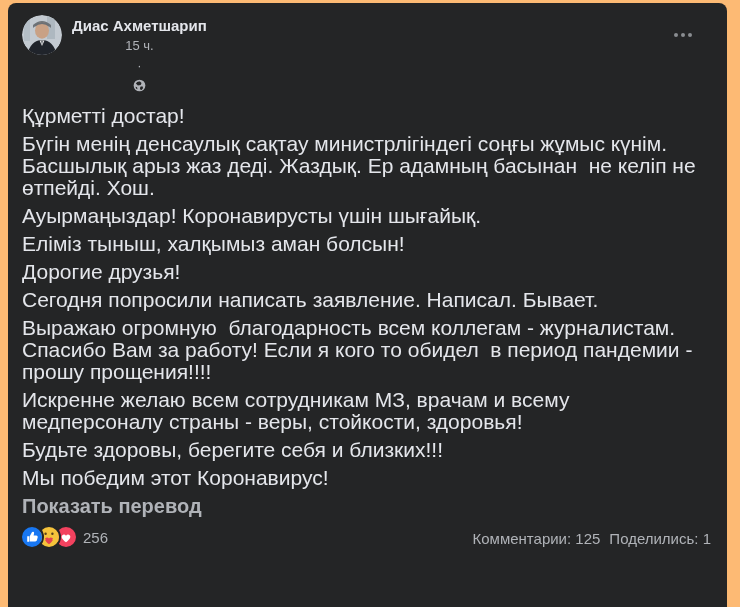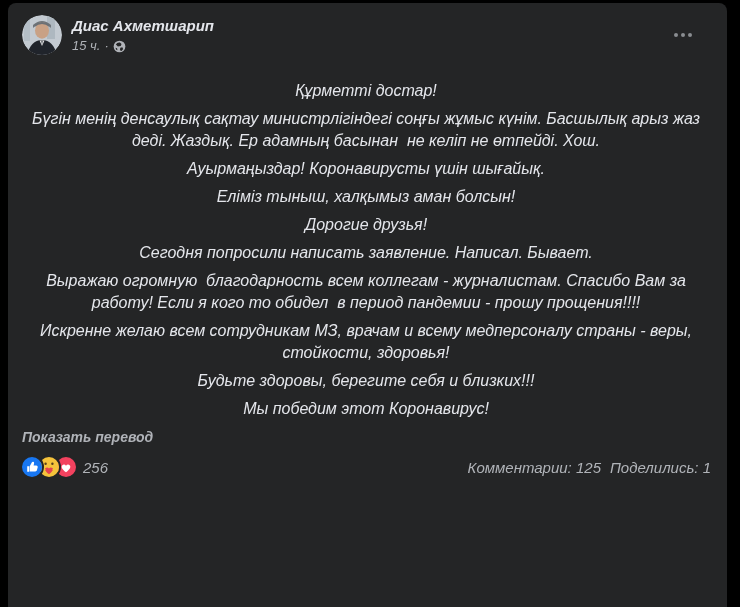--- a/index.html
+++ b/index.html
@@ -8,22 +8,21 @@
     width: 740px;
     height: 607px;
     overflow: hidden;
     background: #18191a;
     font-family: "Liberation Sans", "DejaVu Sans", sans-serif;
   }
   .page {
     position: relative;
     width: 740px;
     height: 607px;
-    background: #000000;
-    font-style: italic;
+    background: #fdba74;
   }
   .card {
     position: absolute;
     left: 8px;
     top: 3px;
     width: 719px;
     height: 620px;
     background: #242526;
     border-radius: 8px;
     box-sizing: border-box;
@@ -55,20 +54,21 @@
     cursor: pointer;
   }
   .meta-row {
     display: flex;
     align-items: center;
     gap: 4px;
     margin-top: 3px;
     font-size: 13px;
     color: #b0b3b8;
     line-height: 16px;
+    flex-direction: column;
   }
   .meta-dot { color: #b0b3b8; }
   .globe-icon { display: inline-flex; margin-top: 1px; }
   .more-button {
     position: absolute;
     right: 28px;
     top: 20px;
     width: 32px;
     height: 24px;
     display: flex;
@@ -80,43 +80,42 @@
   }
   .more-button span {
     width: 4px;
     height: 4px;
     border-radius: 50%;
     background: #8a8d91;
   }
   
   .post-text {
     padding: 0 17px 0 14px;
-    margin-top: 25px;
-    font-size: 16px;
+    margin-top: 13px;
+    font-size: 21px;
     line-height: 22px;
     color: #e4e6eb;
-    text-align: center;
   }
   .paragraph { margin: 0 0 6px 0; }
   .paragraph:last-child { margin-bottom: 0; }
   .post-line { white-space: pre-wrap; }
   
   .translate-link {
     padding: 0 14px;
     margin-top: 7px;
-    font-size: 14px;
+    font-size: 20px;
     line-height: 20px;
     font-weight: bold;
     color: #b0b3b8;
     cursor: pointer;
     display: inline-block;
   }
   .stats-row {
     display: flex;
-    align-items: center;
+    align-items: flex-end;
     justify-content: space-between;
     padding: 0 16px 0 14px;
     margin-top: 10px;
   }
   .reactions-group {
     display: flex;
     align-items: center;
     cursor: pointer;
   }
   .reaction-icon {

